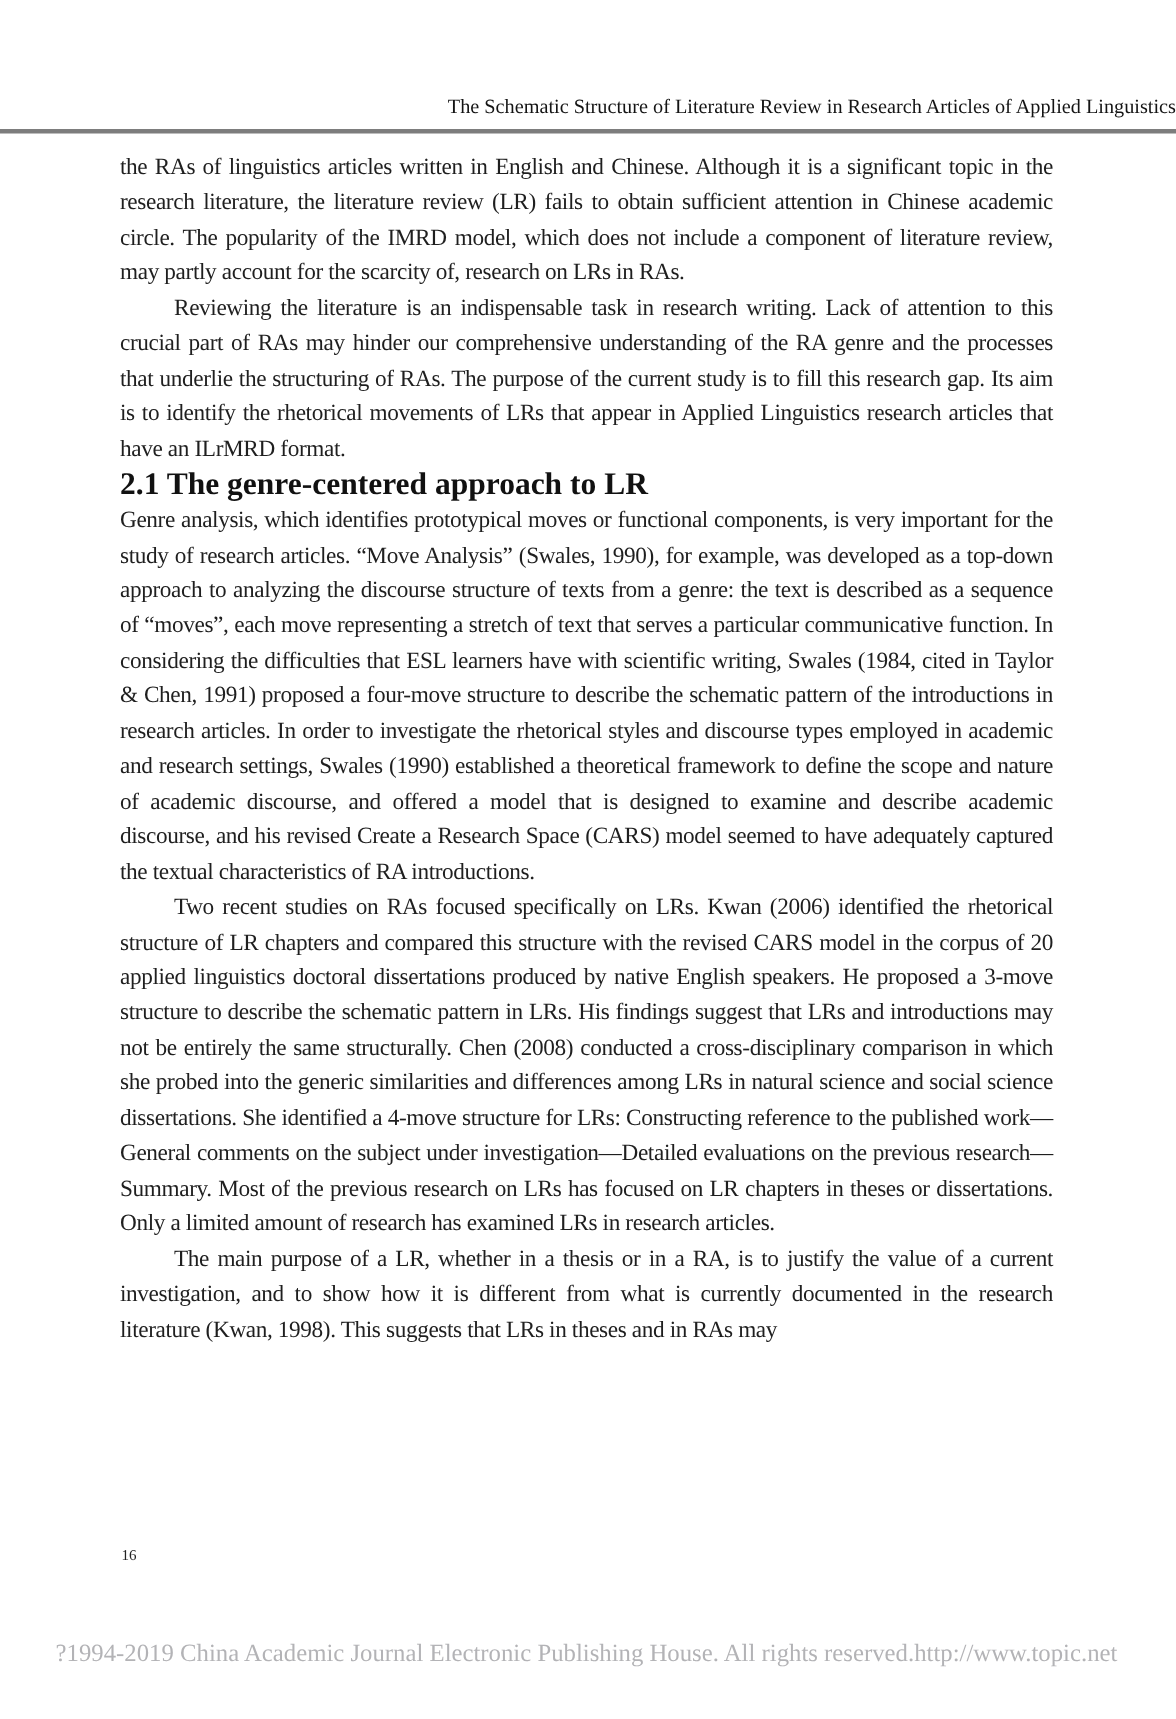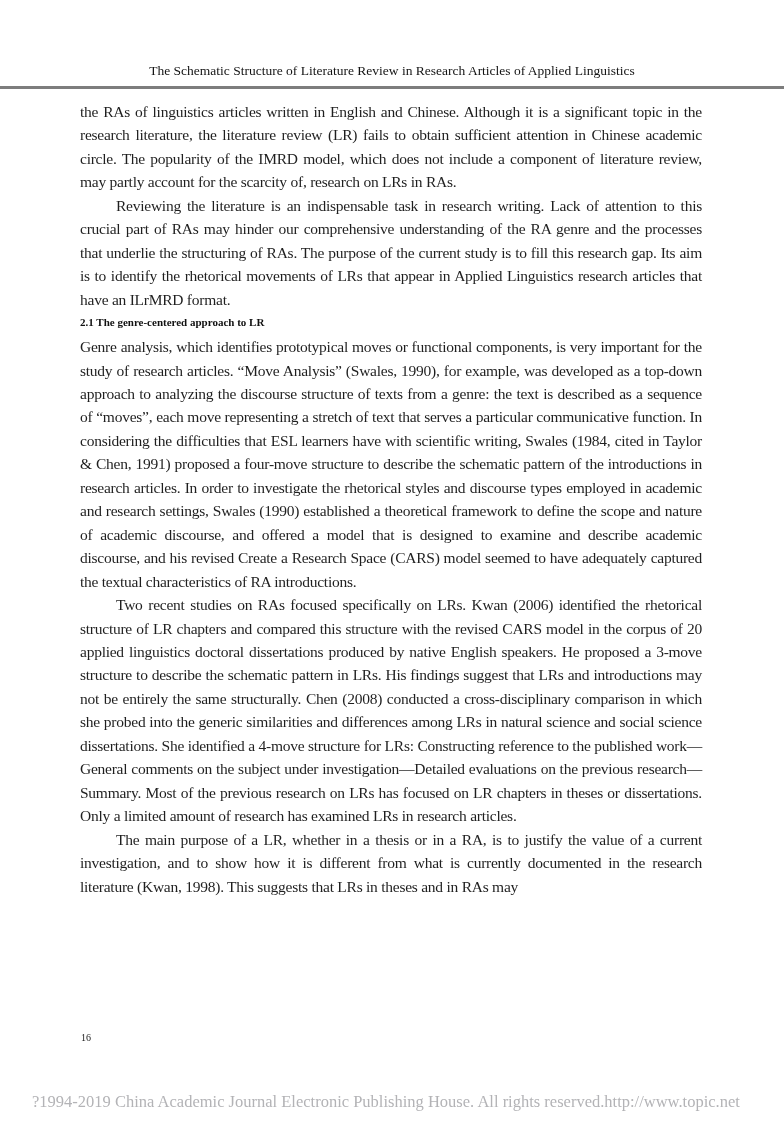--- a/index.html
+++ b/index.html
@@ -12,21 +12,21 @@
     width: 784px;
     height: 1146px;
     background: #ffffff;
     overflow: hidden;
     font-family: "Liberation Serif", "DejaVu Serif", serif;
     color: #1f1f1f;
   }
   
   .running-head {
     padding-top: 63px;
-    text-align: center;
+    text-align: right;
     font-size: 13.5px;
     line-height: 16px;
     color: #141414;
   }
   .head-rule {
     margin-top: 7px;
     height: 3px;
     background: #7d7d7d;
     width: 100%;
   }
@@ -47,42 +47,42 @@
   }
   .section-heading {
     font-size: 21px;
     font-weight: bold;
     letter-spacing: 0;
     margin: 31px 0 19px 0;
     line-height: 26px;
     color: #111111;
   }
   .subsection-heading {
-    font-size: 11px;
+    font-size: 21px;
     font-weight: bold;
     letter-spacing: 0;
     margin: 0 0 2px 0;
     line-height: 22px;
     color: #111111;
   }
   
   .page-number {
     position: absolute;
     left: 81px;
     top: 1032px;
     font-size: 10px;
     color: #222222;
   }
   .copyright-row {
     position: absolute;
     left: 32px;
     top: 1092px;
     width: 718px;
     display: flex;
-    justify-content: flex-start;
+    justify-content: center;
     color: #b3b3b6;
     font-size: 16.5px;
     letter-spacing: 0;
     line-height: 20px;
   }
 </style>
 </head>
 <body>
 
 <div class="page">

